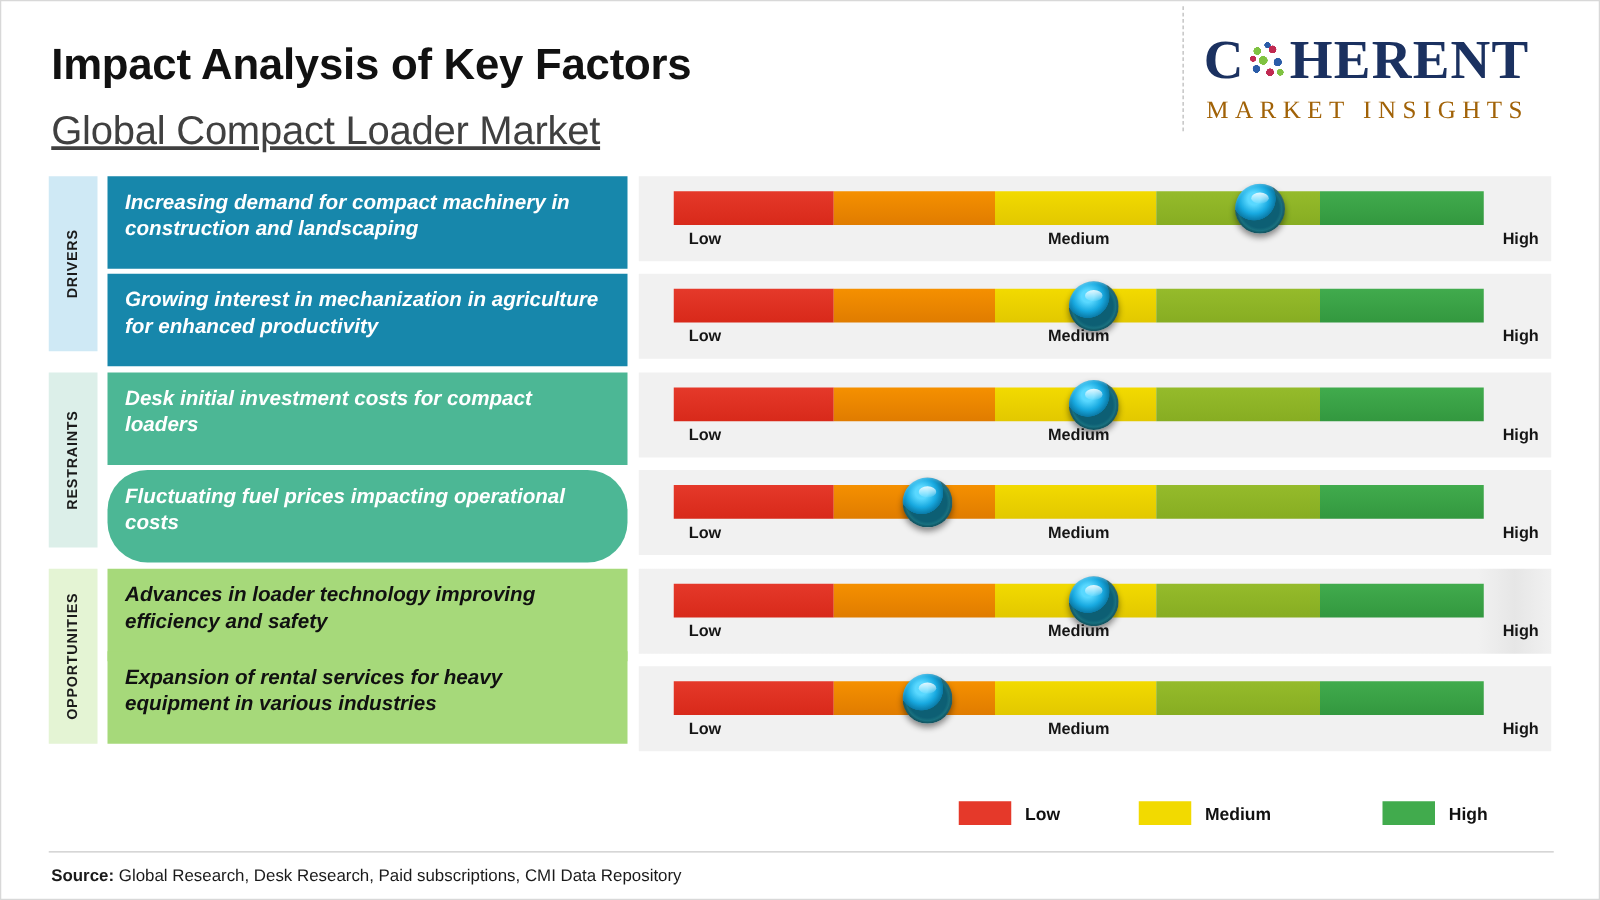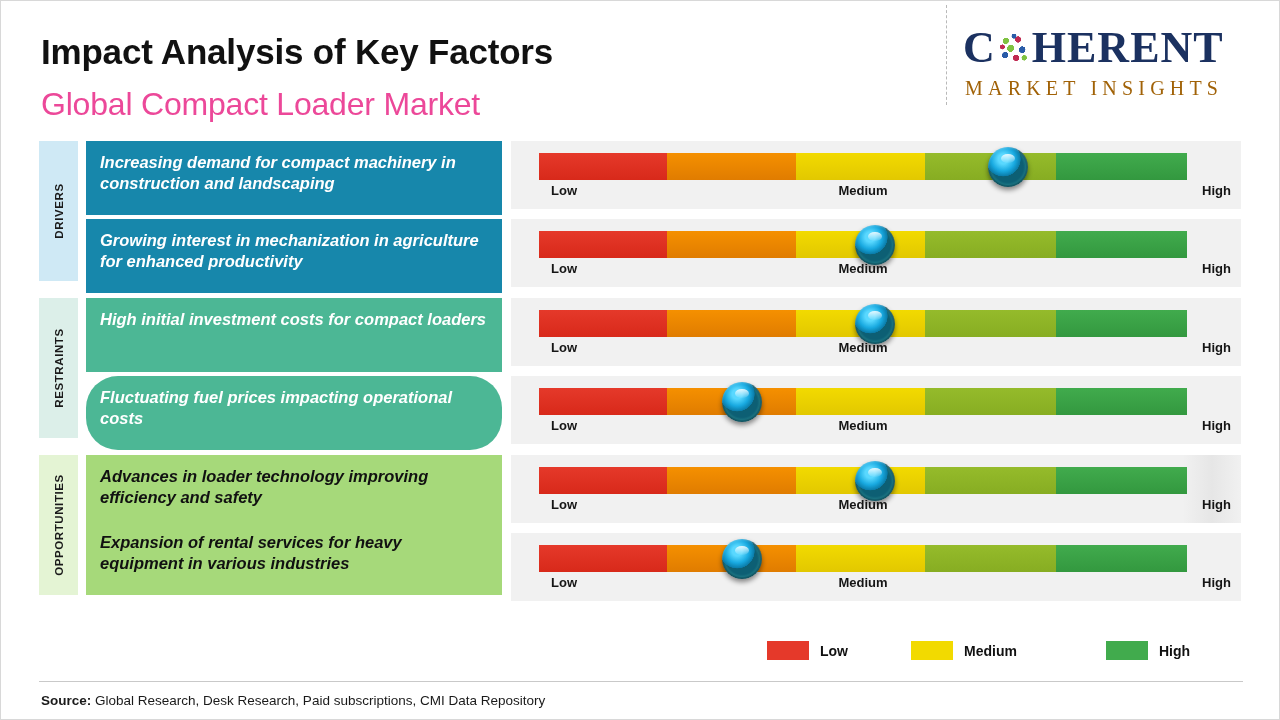--- a/index.html
+++ b/index.html
@@ -19,22 +19,22 @@
 
   
   .header{position:absolute;left:0;top:0;width:1280px;height:132px;}
   .title-main{
     position:absolute;left:40px;top:31px;
     font-size:35px;font-weight:bold;color:#111;
     letter-spacing:-0.2px;white-space:nowrap;text-align:center;
   }
   .title-sub{
     position:absolute;left:40px;top:85px;
-    font-size:32px;font-weight:normal;color:#ec4899;
-    letter-spacing:-0.2px;white-space:nowrap;
+    font-size:32px;font-weight:normal;color:#404040;
+    letter-spacing:-0.2px;white-space:nowrap;text-decoration:underline;
   }
   .logo-divider{
     position:absolute;left:945px;top:4px;width:0;height:100px;
     border-left:1px dashed #b9b9b9;
   }
   .logo{position:absolute;left:962px;top:24px;width:300px;height:82px;}
   .logo-row1{
     position:absolute;left:0;top:0;height:46px;width:300px;
     font-family:"Liberation Serif", serif;
     font-size:44px;font-weight:bold;color:#1b3160;
@@ -184,21 +184,21 @@
       <div class="cat-label cat-restraints" style="top:157px;height:140px;">
         <span>RESTRAINTS</span>
       </div>
       <div class="cat-label cat-opportunities" style="top:314px;height:140px;">
         <span>OPPORTUNITIES</span>
       </div>
     </div>
 
     <div class="card card-driver" style="top:0px;height:74px;">Increasing demand for compact machinery in construction and landscaping</div>
     <div class="card card-driver" style="top:78px;height:74px;">Growing interest in mechanization in agriculture for enhanced productivity</div>
-    <div class="card card-restraint" style="top:157px;height:74px;">High initial investment costs for compact loaders</div>
+    <div class="card card-restraint" style="top:157px;height:74px;">Desk initial investment costs for compact loaders</div>
     <div class="card card-restraint" style="top:235px;height:74px;border-radius:32px;">Fluctuating fuel prices impacting operational costs</div>
     <div class="card card-opportunity" style="top:314px;height:74px;">Advances in loader technology improving efficiency and safety</div>
     <div class="card card-opportunity" style="top:380px;height:74px;">Expansion of rental services for heavy equipment in various industries</div>
 
     <div class="gaugerow" style="top:0px;height:68px;">
       <div class="bar">
         <div class="seg seg1"></div>
         <div class="seg seg2"></div>
         <div class="seg seg3"></div>
         <div class="seg seg4"></div>

